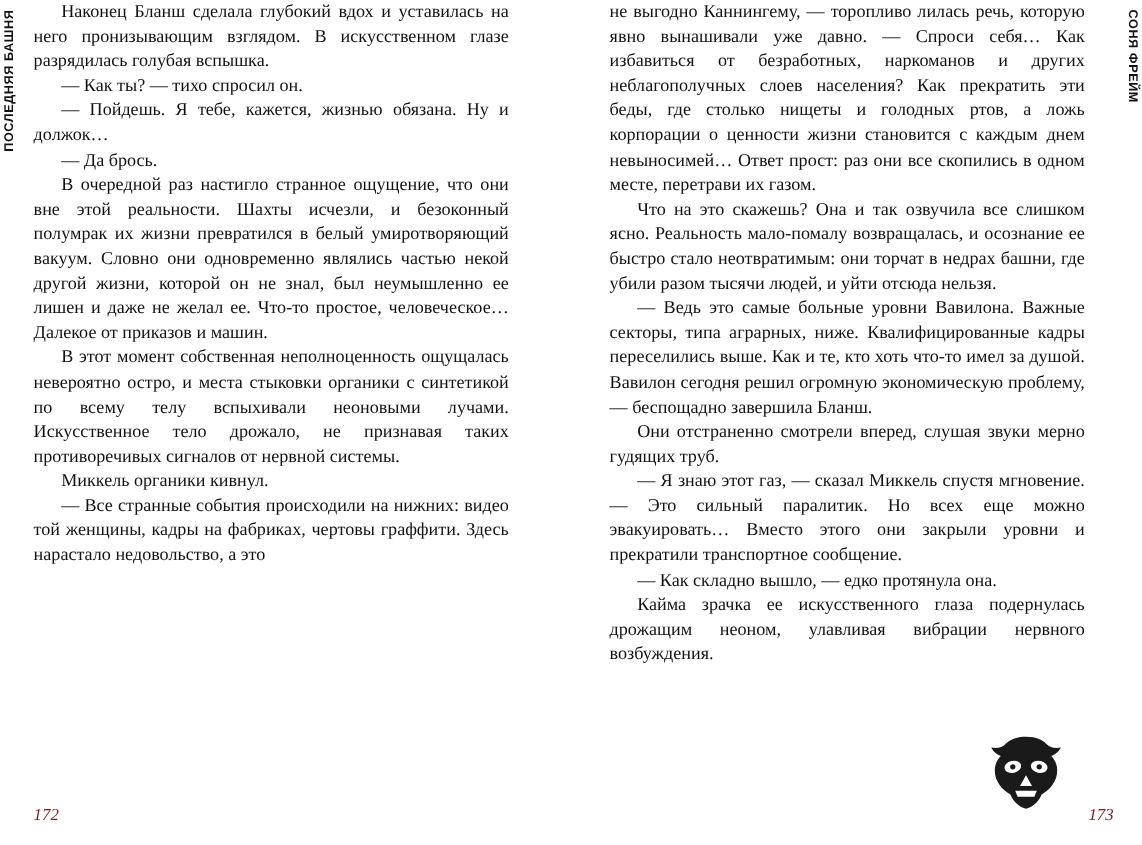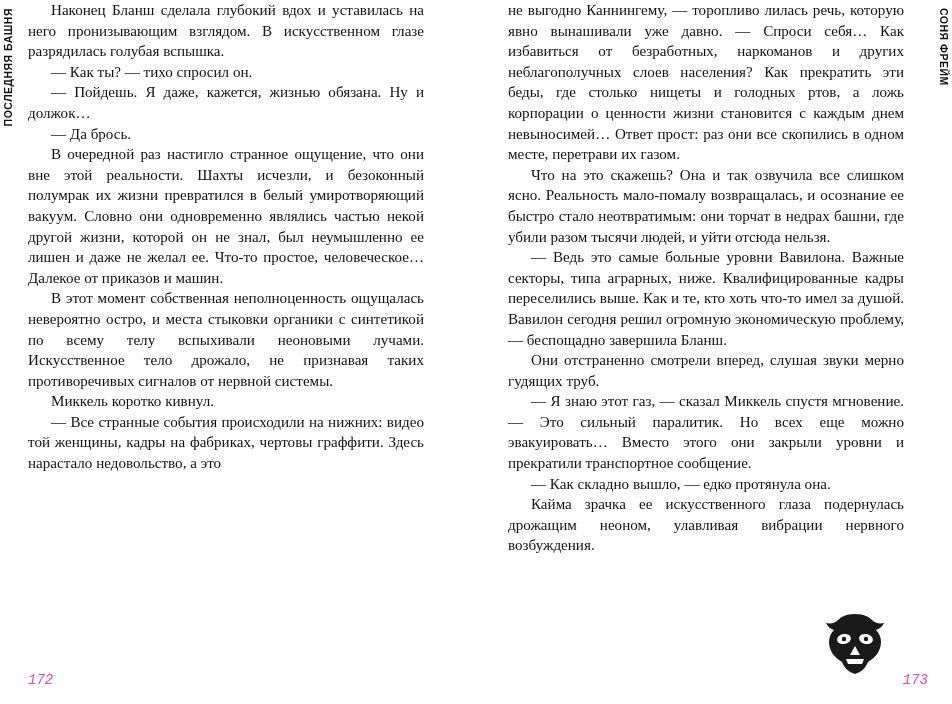--- a/index.html
+++ b/index.html
@@ -82,24 +82,24 @@
     margin: 0;
     text-indent: 0;
   }
   .textblock p.ind {
     text-indent: 23px;
   }
 
   .folio {
     position: absolute;
     bottom: 16px;
-    font-family: Liberation Mono, monospace;
+    font-family: Liberation Serif, serif;
     font-style: italic;
     font-size: 14px;
-    color: #ec4899;
+    color: #7f1d1d;
   }
   .folio.left {
     left: 0px;
   }
   .folio.right {
     right: 0px;
   }
 
   
   .emblem {
@@ -120,25 +120,25 @@
   </div>
 
   <div class="runhead-right-box">
     <span>СОНЯ ФРЕЙМ</span>
   </div>
 
   <div class="page left-page">
     <div class="textblock" id="left-text">
         <p class="ind">Наконец Бланш сделала глубокий вдох и уставилась на него пронизывающим взглядом. В искусственном глазе разрядилась голубая вспышка.</p>
         <p class="ind">— Как ты? — тихо спросил он.</p>
-        <p class="ind">— Пойдешь. Я даже, кажется, жизнью обязана. Ну и должок…</p>
+        <p class="ind">— Пойдешь. Я тебе, кажется, жизнью обязана. Ну и должок…</p>
         <p class="ind">— Да брось.</p>
         <p class="ind">В очередной раз настигло странное ощущение, что они вне этой реальности. Шахты исчезли, и безоконный полумрак их жизни превратился в белый умиротворяющий вакуум. Словно они одновременно являлись частью некой другой жизни, которой он не знал, был неумышленно ее лишен и даже не желал ее. Что-то простое, человеческое… Далекое от приказов и машин.</p>
         <p class="ind">В этот момент собственная неполноценность ощущалась невероятно остро, и места стыковки органики с синтетикой по всему телу вспыхивали неоновыми лучами. Искусственное тело дрожало, не признавая таких противоречивых сигналов от нервной системы.</p>
-        <p class="ind">Миккель коротко кивнул.</p>
+        <p class="ind">Миккель органики кивнул.</p>
         <p class="ind">— Все странные события происходили на нижних: видео той женщины, кадры на фабриках, чертовы граффити. Здесь нарастало недовольство, а это</p>
       </div>
     <div class="folio left">172</div>
   </div>
 
   <div class="page right-page">
     <div class="textblock" id="right-text">
         <p>не выгодно Каннингему, — торопливо лилась речь, которую явно вынашивали уже давно. — Спроси себя… Как избавиться от безработных, наркоманов и других неблагополучных слоев населения? Как прекратить эти беды, где столько нищеты и голодных ртов, а ложь корпорации о ценности жизни становится с каждым днем невыносимей… Ответ прост: раз они все скопились в одном месте, перетрави их газом.</p>
         <p class="ind">Что на это скажешь? Она и так озвучила все слишком ясно. Реальность мало-помалу возвращалась, и осознание ее быстро стало неотвратимым: они торчат в недрах башни, где убили разом тысячи людей, и уйти отсюда нельзя.</p>
         <p class="ind">— Ведь это самые больные уровни Вавилона. Важные секторы, типа аграрных, ниже. Квалифицированные кадры переселились выше. Как и те, кто хоть что-то имел за душой. Вавилон сегодня решил огромную экономическую проблему, — беспощадно завершила Бланш.</p>

